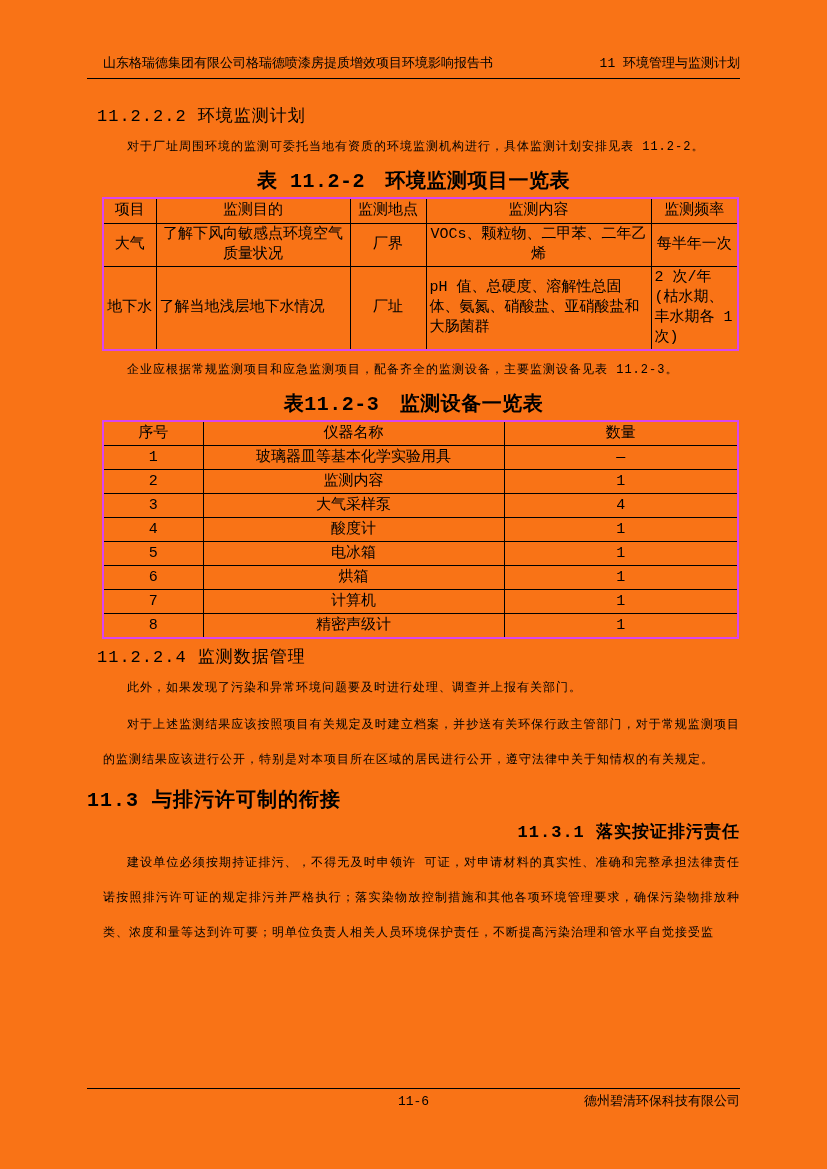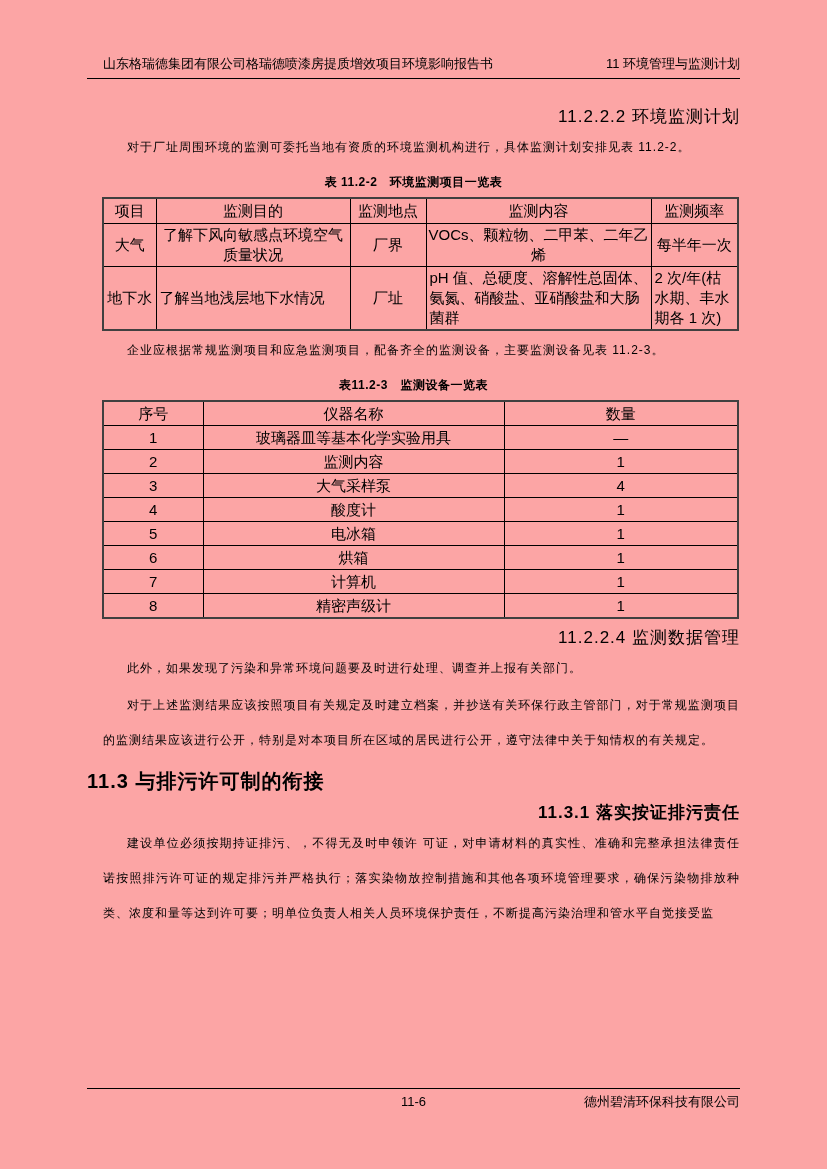--- a/index.html
+++ b/index.html
@@ -1,55 +1,55 @@
 <!DOCTYPE html>
 <html><head>
 <meta charset="utf-8">
 <style>
   html,body { margin:0; padding:0; background:#ffffff; }
   .page {
-    position:relative; width:827px; height:1169px; background:#fca5a5;
-    font-family:Liberation Sans, sans-serif; color:#000;
+    position:relative; width:827px; height:1169px; background:#f97316;
+    font-family:Liberation Mono, monospace; color:#000;
     overflow:hidden;
   }
   
   .page-header {
     position:absolute; top:56px; left:87px; right:87px;
     display:flex; justify-content:space-between; align-items:flex-end;
     font-size:13px; line-height:16px;
     border-bottom:1px solid #000; padding:0 0 6px 16px;
   }
   
   .content { position:absolute; top:96px; left:87px; width:653px; }
   .sec-h {
     font-size:17px; font-weight:normal; letter-spacing:1px;
-    margin:8px 0 0 10px; line-height:22px;text-align:right;
+    margin:8px 0 0 10px; line-height:22px;
   }
   .sec-h.first { margin-top:10px; }
   .big-h {
     font-size:20px; font-weight:bold; letter-spacing:1px;
     margin:10px 0 0 0; line-height:26px;
   }
   .sub-h {
     font-size:17px; font-weight:bold; letter-spacing:1px;
     margin:8px 0 0 0; line-height:22px;text-align:right;
   }
   p.body {
     font-size:12px; letter-spacing:1px; line-height:35px;
     text-align:justify; text-indent:2em; margin:2px 0 0 16px;
   }
   .tbl-caption {
-    font-size:12px; font-weight:bold; text-align:center;
+    font-size:20px; font-weight:bold; text-align:center;
     margin:6px 0 0 0; line-height:22px; letter-spacing:0.5px;
   }
   
   table.doc {
     border-collapse:collapse; table-layout:fixed;
     margin:4px 0 0 15px; width:635px;
-    border:2px solid #404040;
+    border:2px solid #d946ef;
     font-size:15px; line-height:20px;
   }
   table.doc th, table.doc td {
     border:1px solid #000; font-weight:normal;
     text-align:center; vertical-align:middle;
     padding:1px 2px; overflow:hidden;
   }
   #table1 th { height:22px; }
   #table1 col.c1 { width:53px; }
   #table1 col.c2 { width:194px; }

